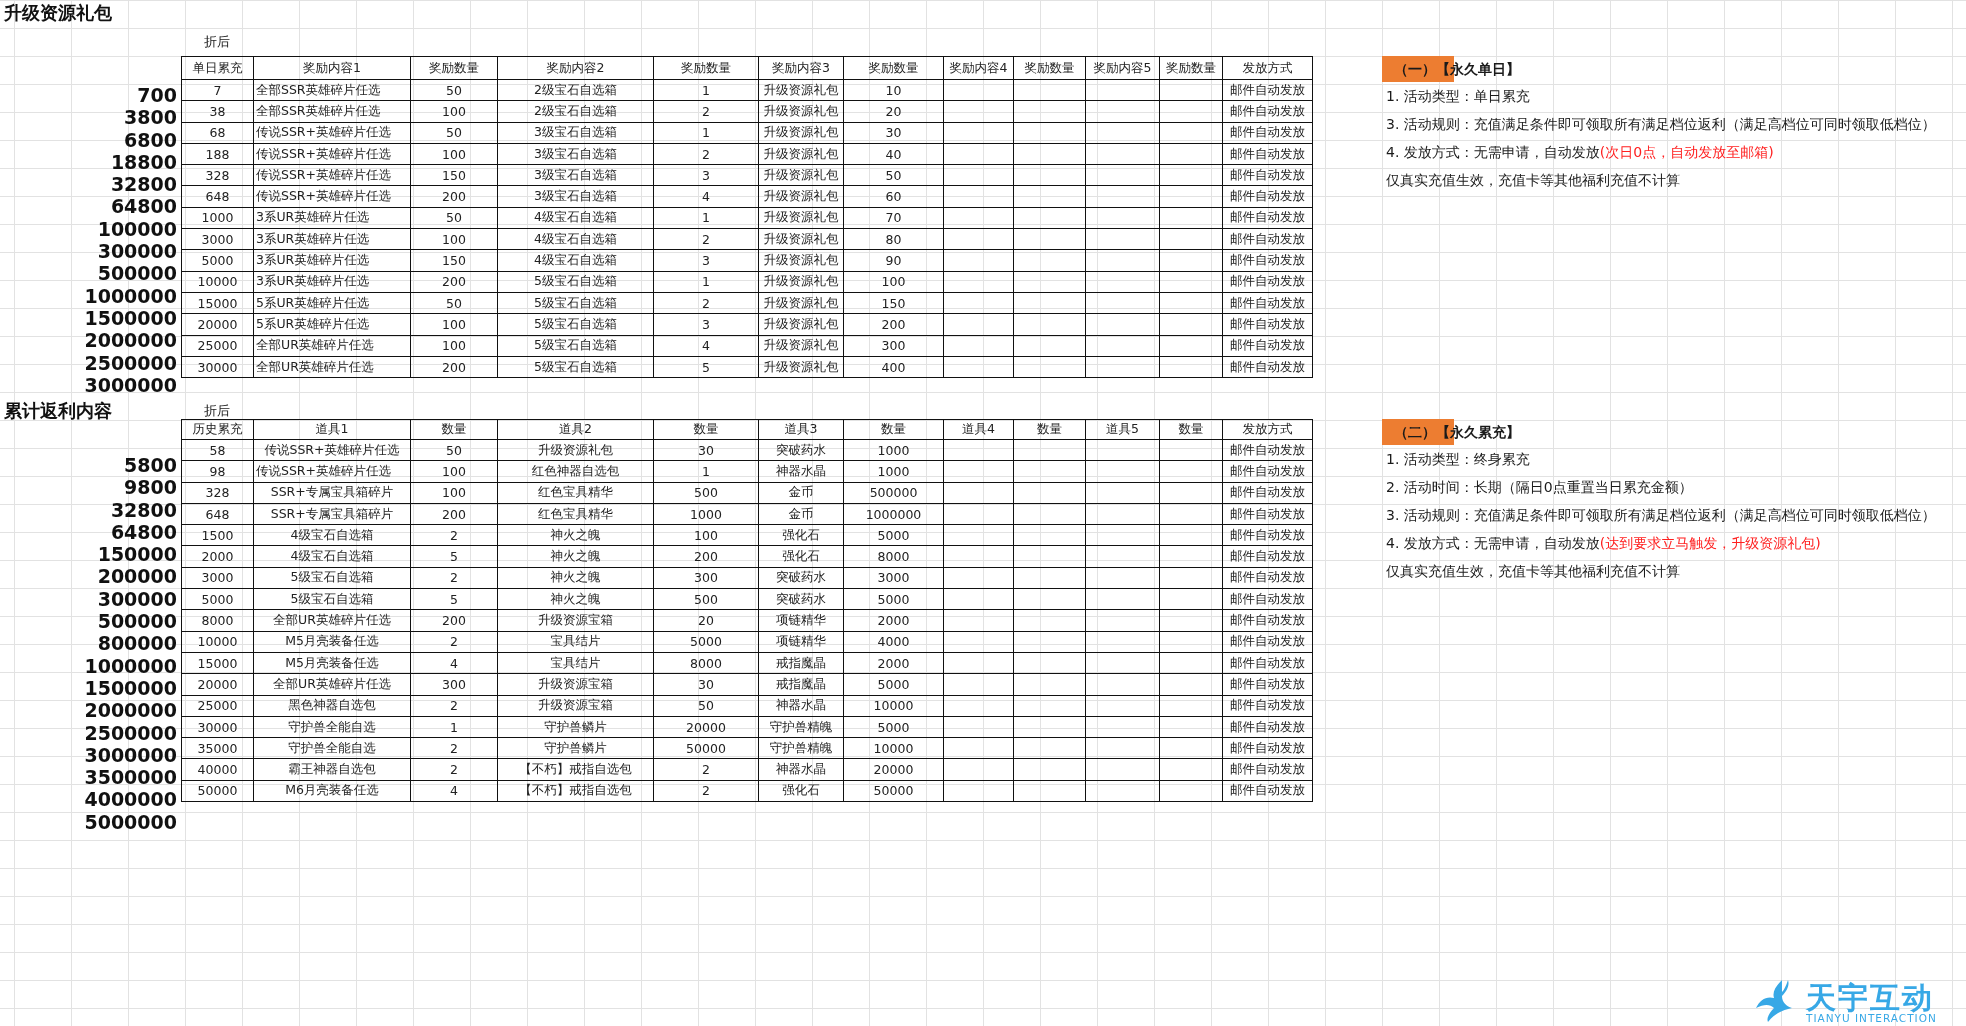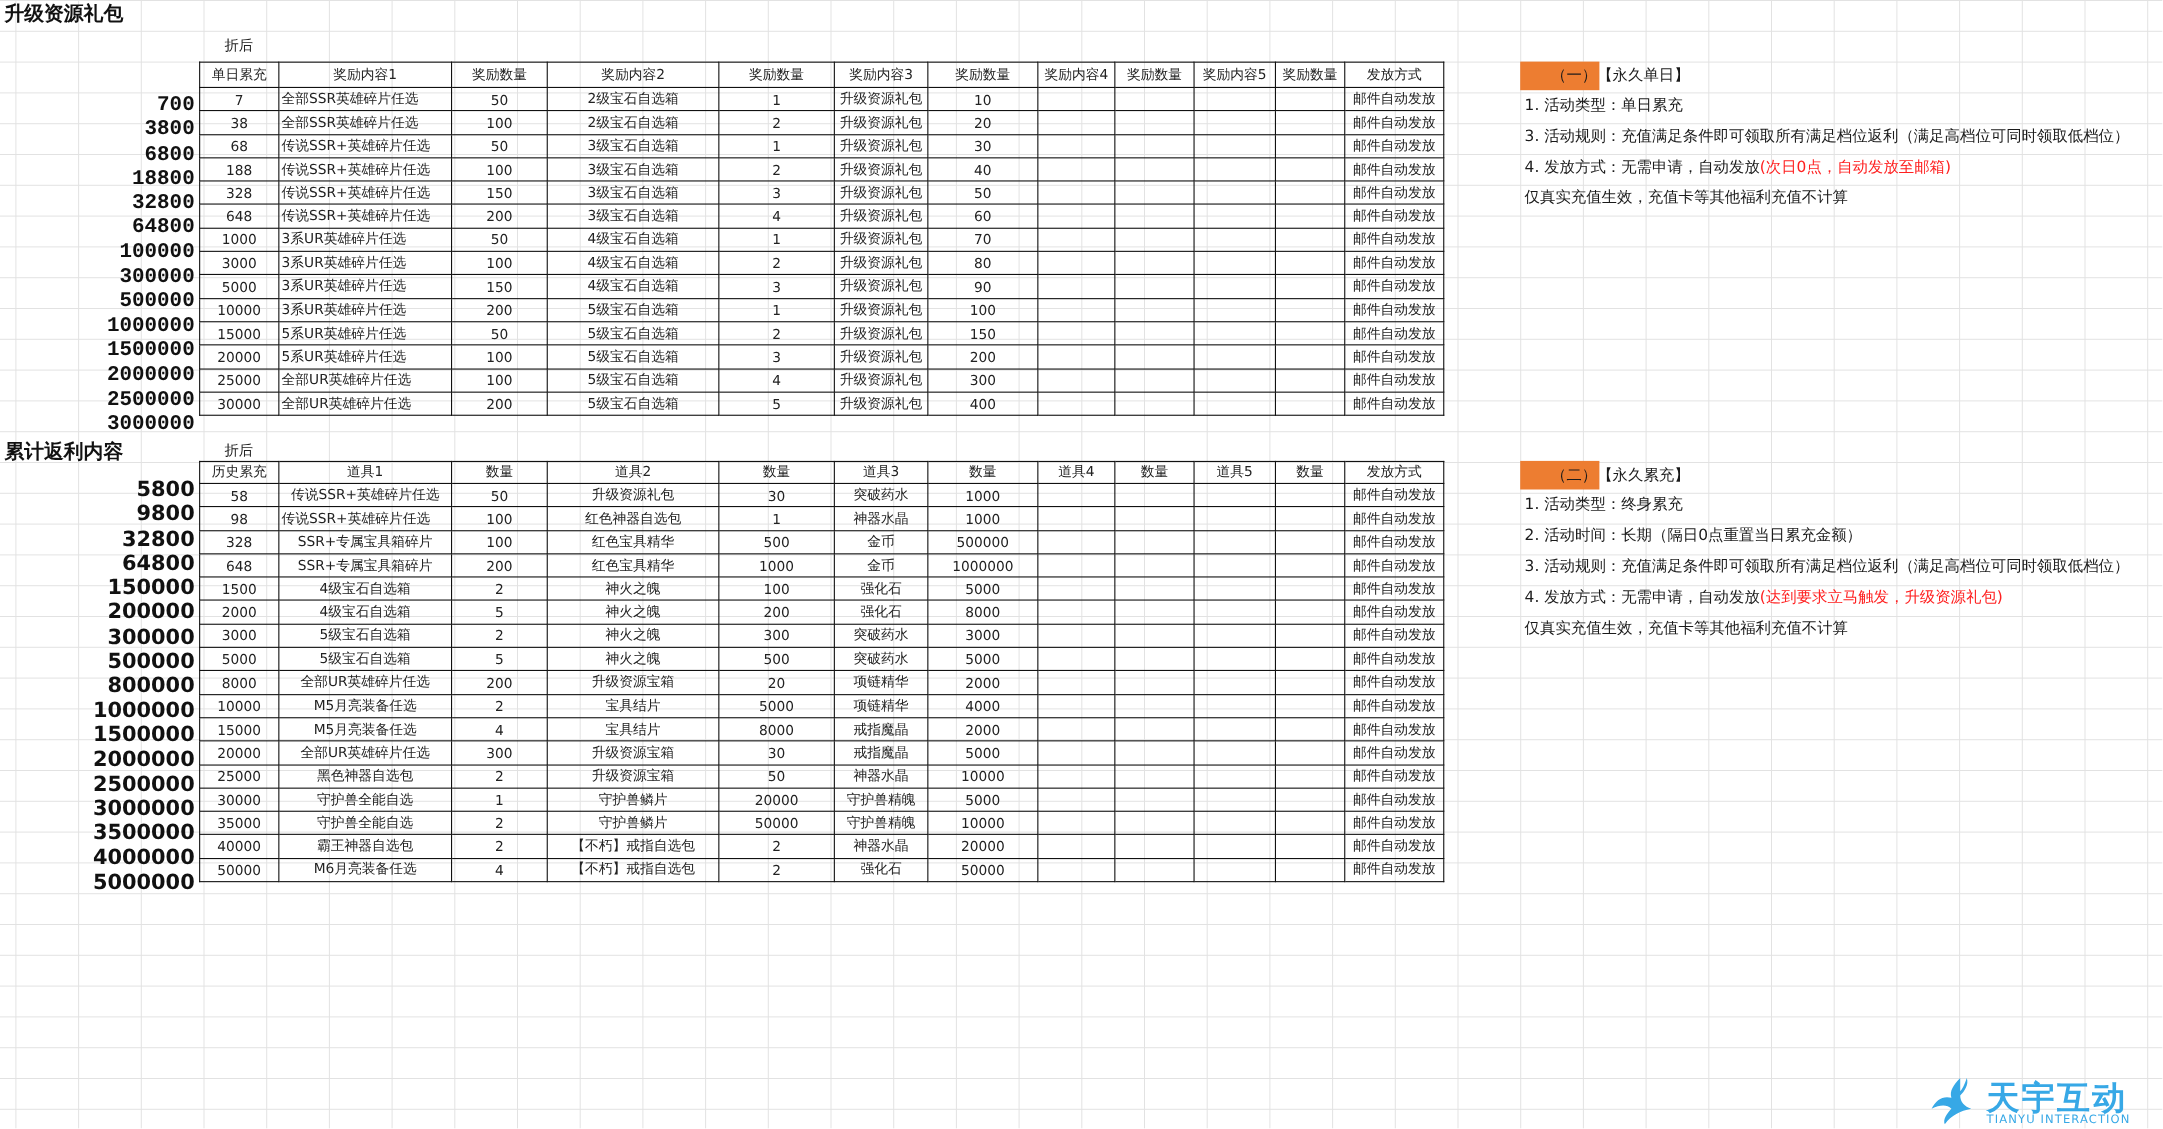--- a/index.html
+++ b/index.html
@@ -34,37 +34,37 @@
   table.data td.left { text-align: left; }
   .amount-col { position: absolute; left: 0; width: 177px; }
   .amount {
     height: 28px; line-height: 28px; text-align: right; font-weight: bold;
     font-size: 19px; color: #111; padding-right: 0;
   }
   .notes { position: absolute; left: 1382px; width: 584px; }
   .note-line { height: 28px; line-height: 28px; font-size: 14px; color: #1a1a1a; white-space: nowrap; overflow: hidden; padding-left: 4px; }
   .note-head { height: 26px; line-height: 26px; font-size: 14px; white-space: nowrap; position: relative; }
   .note-head .orange { position: absolute; left: 0; top: 0; width: 72px; height: 26px; }
-  .note-head span.txt { position: relative; padding-left: 28px; }
+  .note-head span.txt { position: relative; padding-left: 12px; font-weight: bold; }
   .red { color: #ff2020; }
   .logo {
     position: absolute; left: 1752px; top: 978px; width: 210px; height: 48px;
   }
   .logo-text { position: absolute; left: 54px; top: 0; font-size: 30px; font-weight: bold; color: #37a8e6; letter-spacing: 2px; }
   .logo-sub { position: absolute; left: 54px; top: 34px; font-size: 10.5px; color: #37a8e6; letter-spacing: 1px; }
 </style>
 </head>
 <body>
 
 <div class="grid-bg"></div>
 
 <div class="section-title" style="top:0px;">升级资源礼包</div>
 <div class="zhe-label" style="left:181px; top:28px; line-height:28px;">折后</div>
 
-<div class="amount-col" id="daily-amounts" style="top:84px;font-family:Liberation Mono, monospace;">
+<div class="amount-col" id="daily-amounts" style="top:84px;">
     <div class="amount" style="height: 22.3px; line-height: 22.3px;">700</div>
     <div class="amount" style="height: 22.3px; line-height: 22.3px;">3800</div>
     <div class="amount" style="height: 22.3px; line-height: 22.3px;">6800</div>
     <div class="amount" style="height: 22.3px; line-height: 22.3px;">18800</div>
     <div class="amount" style="height: 22.3px; line-height: 22.3px;">32800</div>
     <div class="amount" style="height: 22.3px; line-height: 22.3px;">64800</div>
     <div class="amount" style="height: 22.3px; line-height: 22.3px;">100000</div>
     <div class="amount" style="height: 22.3px; line-height: 22.3px;">300000</div>
     <div class="amount" style="height: 22.3px; line-height: 22.3px;">500000</div>
     <div class="amount" style="height: 22.3px; line-height: 22.3px;">1000000</div>
@@ -312,21 +312,21 @@
   </div>
 <div class="note-line"><span>1. 活动类型：单日累充</span><span class="red"></span></div>
     <div class="note-line"><span>3. 活动规则：充值满足条件即可领取所有满足档位返利（满足高档位可同时领取低档位）</span><span class="red"></span></div>
     <div class="note-line"><span>4. 发放方式：无需申请，自动发放</span><span class="red">(次日0点，自动发放至邮箱)</span></div>
     <div class="note-line"><span>仅真实充值生效，充值卡等其他福利充值不计算</span><span class="red"></span></div>
   </div>
 
 <div class="section-title" style="top:398px;">累计返利内容</div>
 <div class="zhe-label" style="left:181px; top:398px; line-height:26px;">折后</div>
 
-<div class="amount-col" id="cum-amounts" style="top:434px;">
+<div class="amount-col" id="cum-amounts" style="top:454px;">
     <div class="amount" style="height: 22.3px; line-height: 22.3px;">5800</div>
     <div class="amount" style="height: 22.3px; line-height: 22.3px;">9800</div>
     <div class="amount" style="height: 22.3px; line-height: 22.3px;">32800</div>
     <div class="amount" style="height: 22.3px; line-height: 22.3px;">64800</div>
     <div class="amount" style="height: 22.3px; line-height: 22.3px;">150000</div>
     <div class="amount" style="height: 22.3px; line-height: 22.3px;">200000</div>
     <div class="amount" style="height: 22.3px; line-height: 22.3px;">300000</div>
     <div class="amount" style="height: 22.3px; line-height: 22.3px;">500000</div>
     <div class="amount" style="height: 22.3px; line-height: 22.3px;">800000</div>
     <div class="amount" style="height: 22.3px; line-height: 22.3px;">1000000</div>

